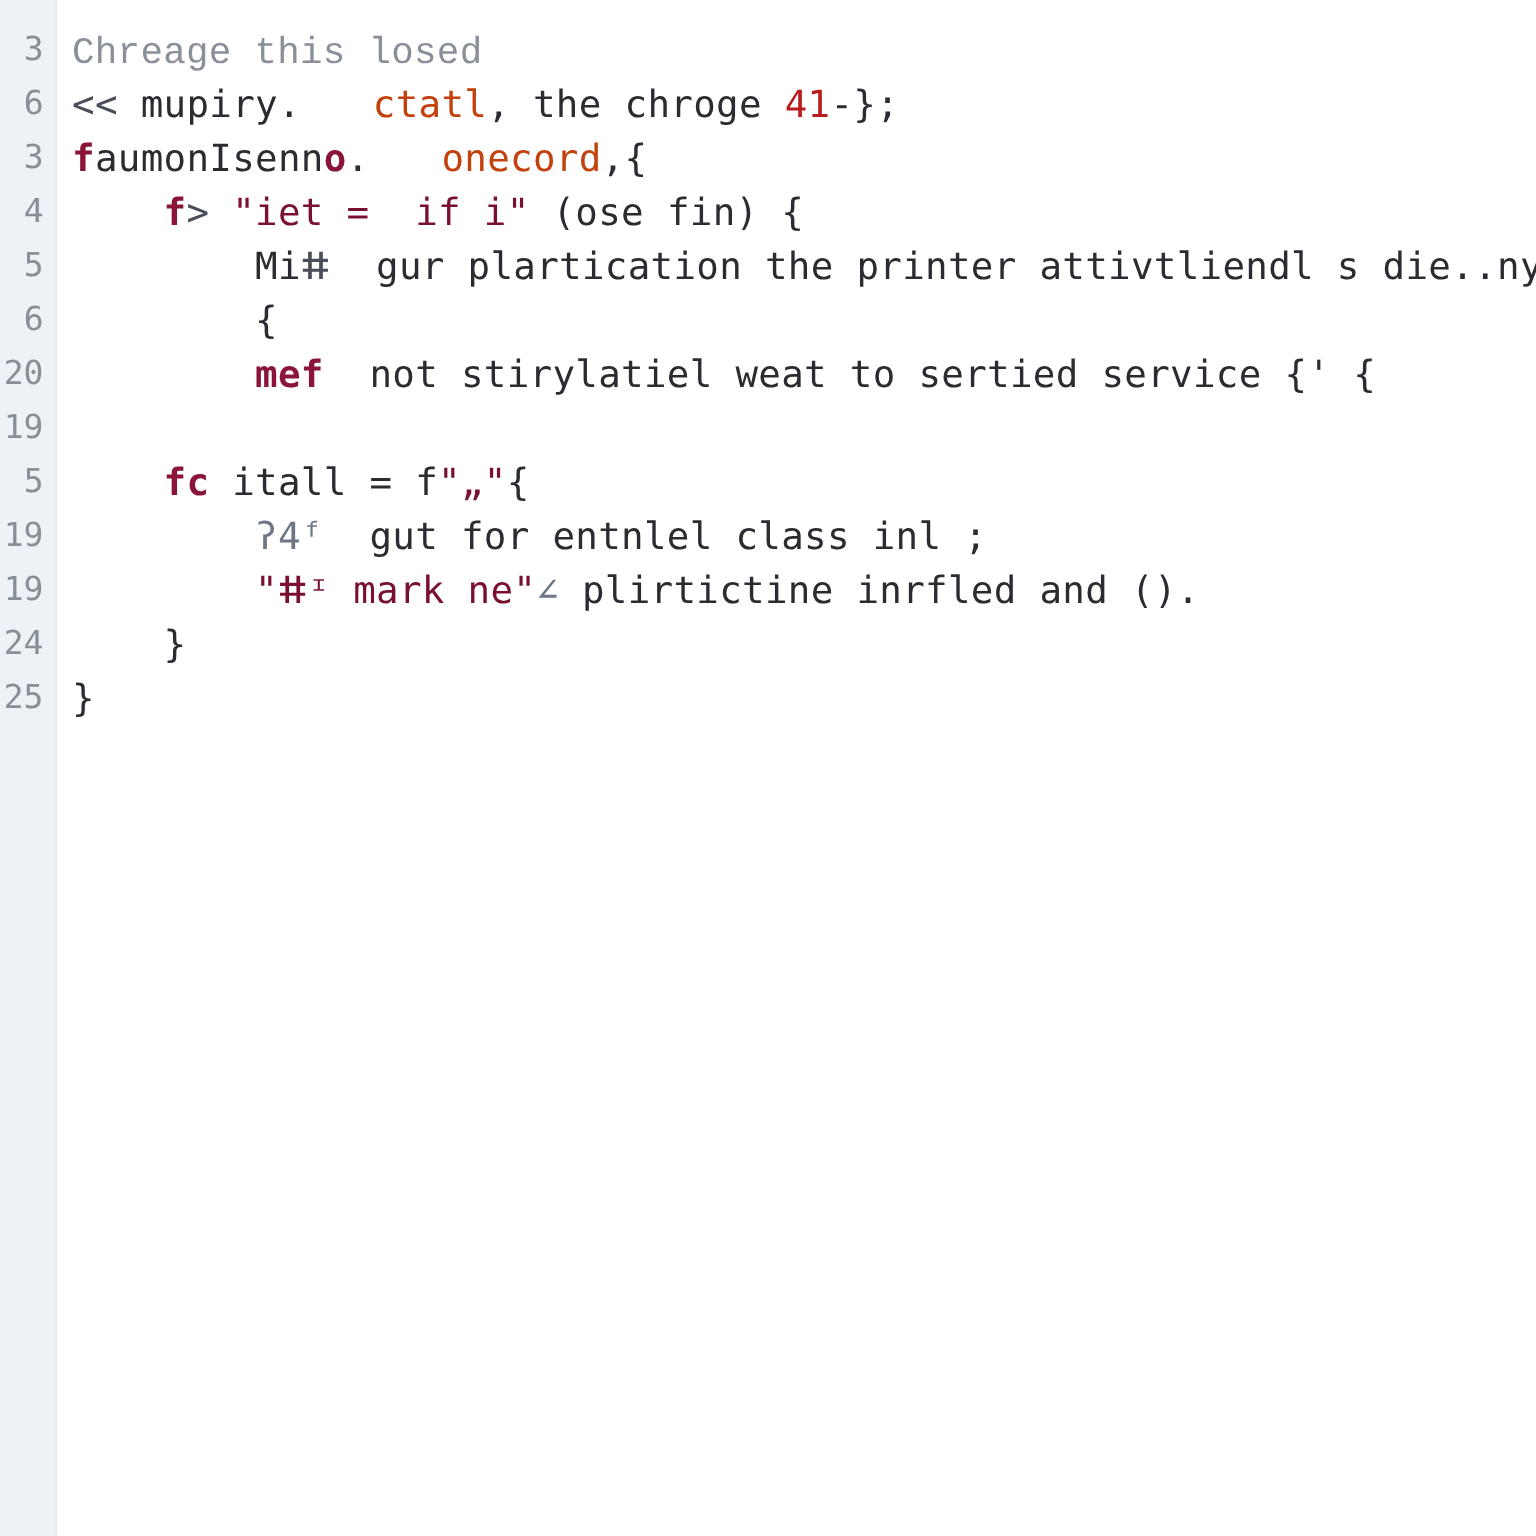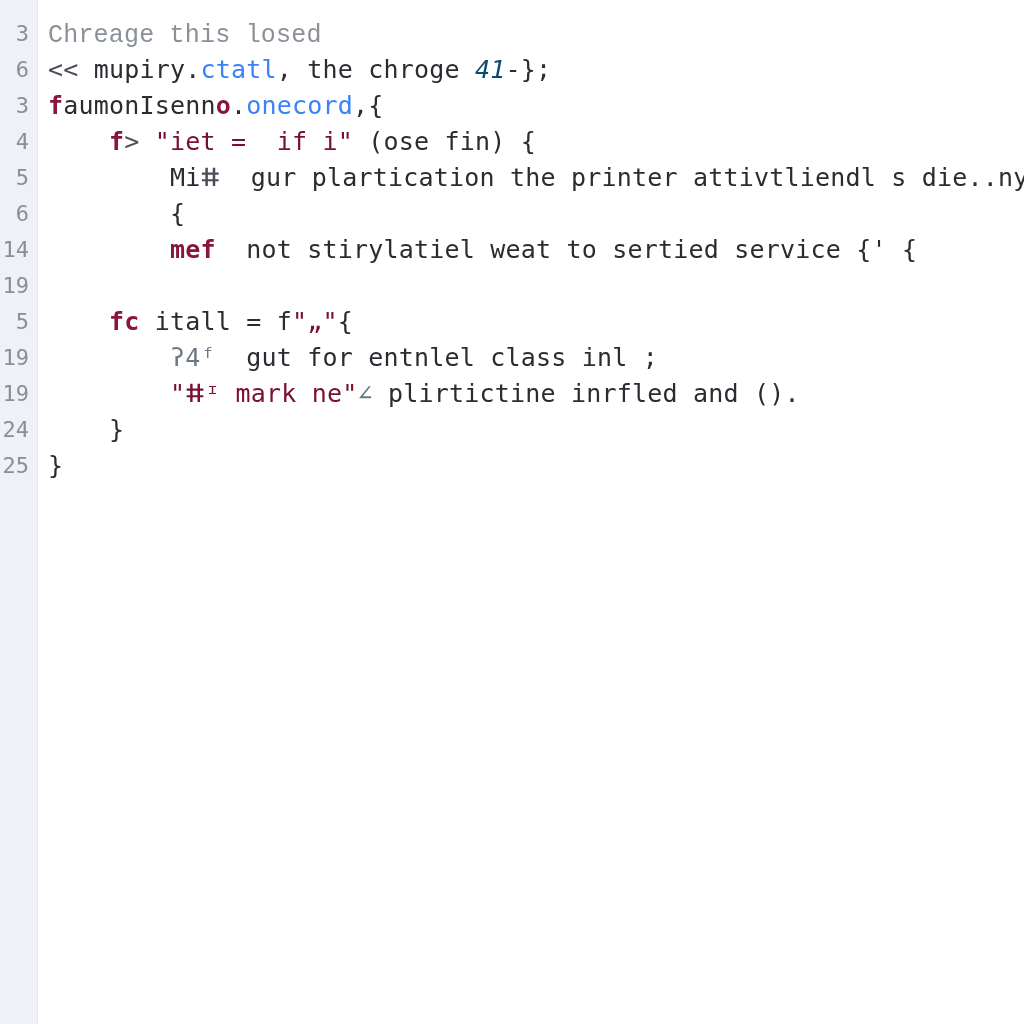--- a/index.html
+++ b/index.html
@@ -38,41 +38,41 @@
     font-size: 25px;
     line-height: 36px;
     white-space: pre;
     color: #232428;
     letter-spacing: 0.2px;
   }
   .code .row { height: 36px; }
   .tk-comment { color: #8a9099; font-family: Liberation Mono, monospace; }
   .tk-op { color: #4a4e59; }
   .tk-ident { color: #2a2c31; }
-  .tk-prop { color: #3b82f6; }
-  .tk-num { color: #0c4a6e; font-style: italic; }
+  .tk-prop { color: #c2410c; margin-left: 48px; }
+  .tk-num { color: #b91c1c; }
   .tk-kw { color: #8a1538; font-weight: 600; }
   .tk-fn { color: #8a1538; font-weight: 600; }
   .tk-str { color: #7a1030; }
   .tk-brace { color: #2a2c31; }
   .tk-punct { color: #2a2c31; }
   .tk-dim { color: #6d7785; text-align: center; }
 </style>
 </head>
 <body>
 
 <div class="editor">
   <div class="gutter" id="gutter">
       <div class="ln">3</div>
       <div class="ln">6</div>
       <div class="ln">3</div>
       <div class="ln">4</div>
       <div class="ln">5</div>
       <div class="ln">6</div>
-      <div class="ln">14</div>
+      <div class="ln">20</div>
       <div class="ln">19</div>
       <div class="ln">5</div>
       <div class="ln">19</div>
       <div class="ln">19</div>
       <div class="ln">24</div>
       <div class="ln">25</div>
     </div>
   <div class="code" id="code"><div class="row"><span class="tk-comment">Chreage this losed</span></div><div class="row"><span class="tk-op">&lt;&lt; </span><span class="tk-ident">mupiry</span><span class="tk-punct">.</span><span class="tk-prop">ctatl</span><span class="tk-punct">, </span><span class="tk-ident">the chroge </span><span class="tk-num">41</span><span class="tk-punct">-};</span></div><div class="row"><span class="tk-fn">f</span><span class="tk-ident">aumonIsenn</span><span class="tk-fn">o</span><span class="tk-punct">.</span><span class="tk-prop">onecord</span><span class="tk-punct">,</span><span class="tk-brace">{</span></div><div class="row"><span class="tk-ident">    </span><span class="tk-kw">f</span><span class="tk-op">&gt; </span><span class="tk-str">"iet =  if i"</span><span class="tk-ident"> (ose fin) </span><span class="tk-brace">{</span></div><div class="row"><span class="tk-ident">        Mi</span><span class="tk-op">ⵌ  </span><span class="tk-ident">gur plartication the printer attivtliendl s die..ny</span></div><div class="row"><span class="tk-ident">        </span><span class="tk-brace">{</span></div><div class="row"><span class="tk-ident">        </span><span class="tk-kw">mef</span><span class="tk-ident">  not stirylatiel weat to sertied service </span><span class="tk-brace">{' {</span></div><div class="row"><span class="tk-ident"> </span></div><div class="row"><span class="tk-ident">    </span><span class="tk-kw">fc</span><span class="tk-ident"> itall = f</span><span class="tk-str">"„"</span><span class="tk-brace">{</span></div><div class="row"><span class="tk-ident">        </span><span class="tk-dim">ʔ4ᶠ  </span><span class="tk-ident">gut for entnlel class inl ;</span></div><div class="row"><span class="tk-ident">        </span><span class="tk-str">"ⵌᶦ mark ne"</span><span class="tk-dim">∠ </span><span class="tk-ident">plirtictine inrfled and ().</span></div><div class="row"><span class="tk-ident">    </span><span class="tk-brace">}</span></div><div class="row"><span class="tk-brace">}</span></div></div>
 </div>
 

